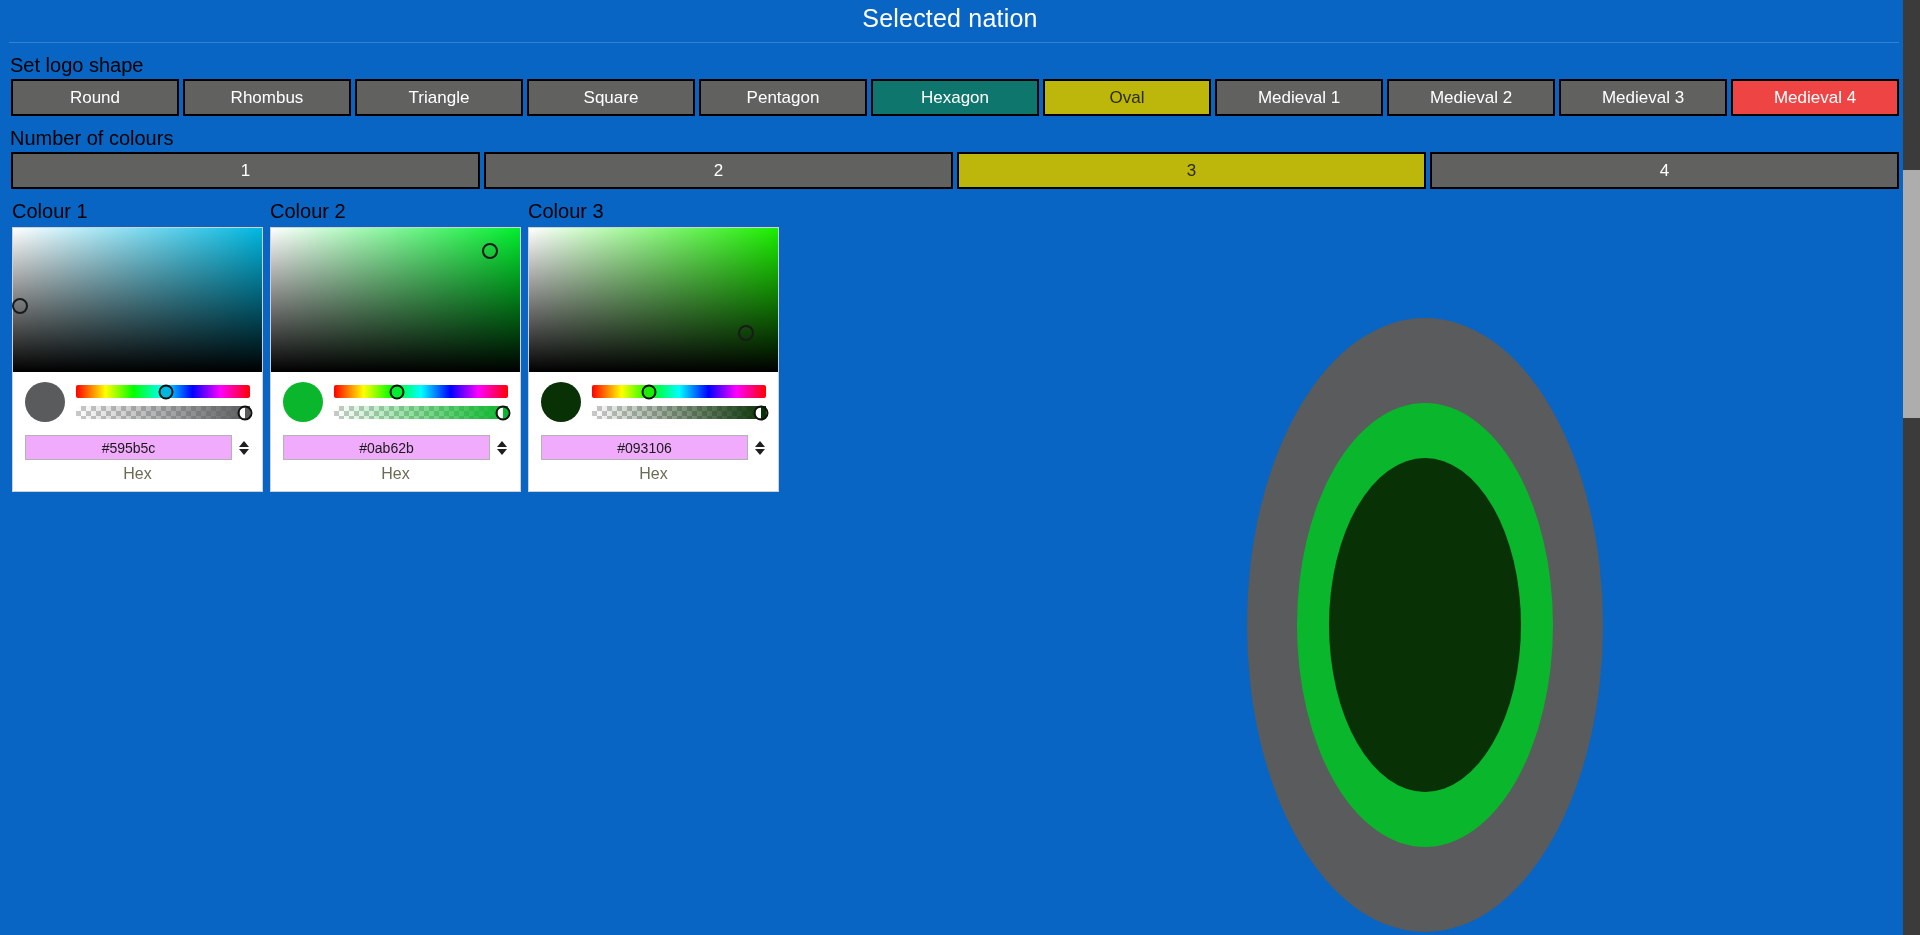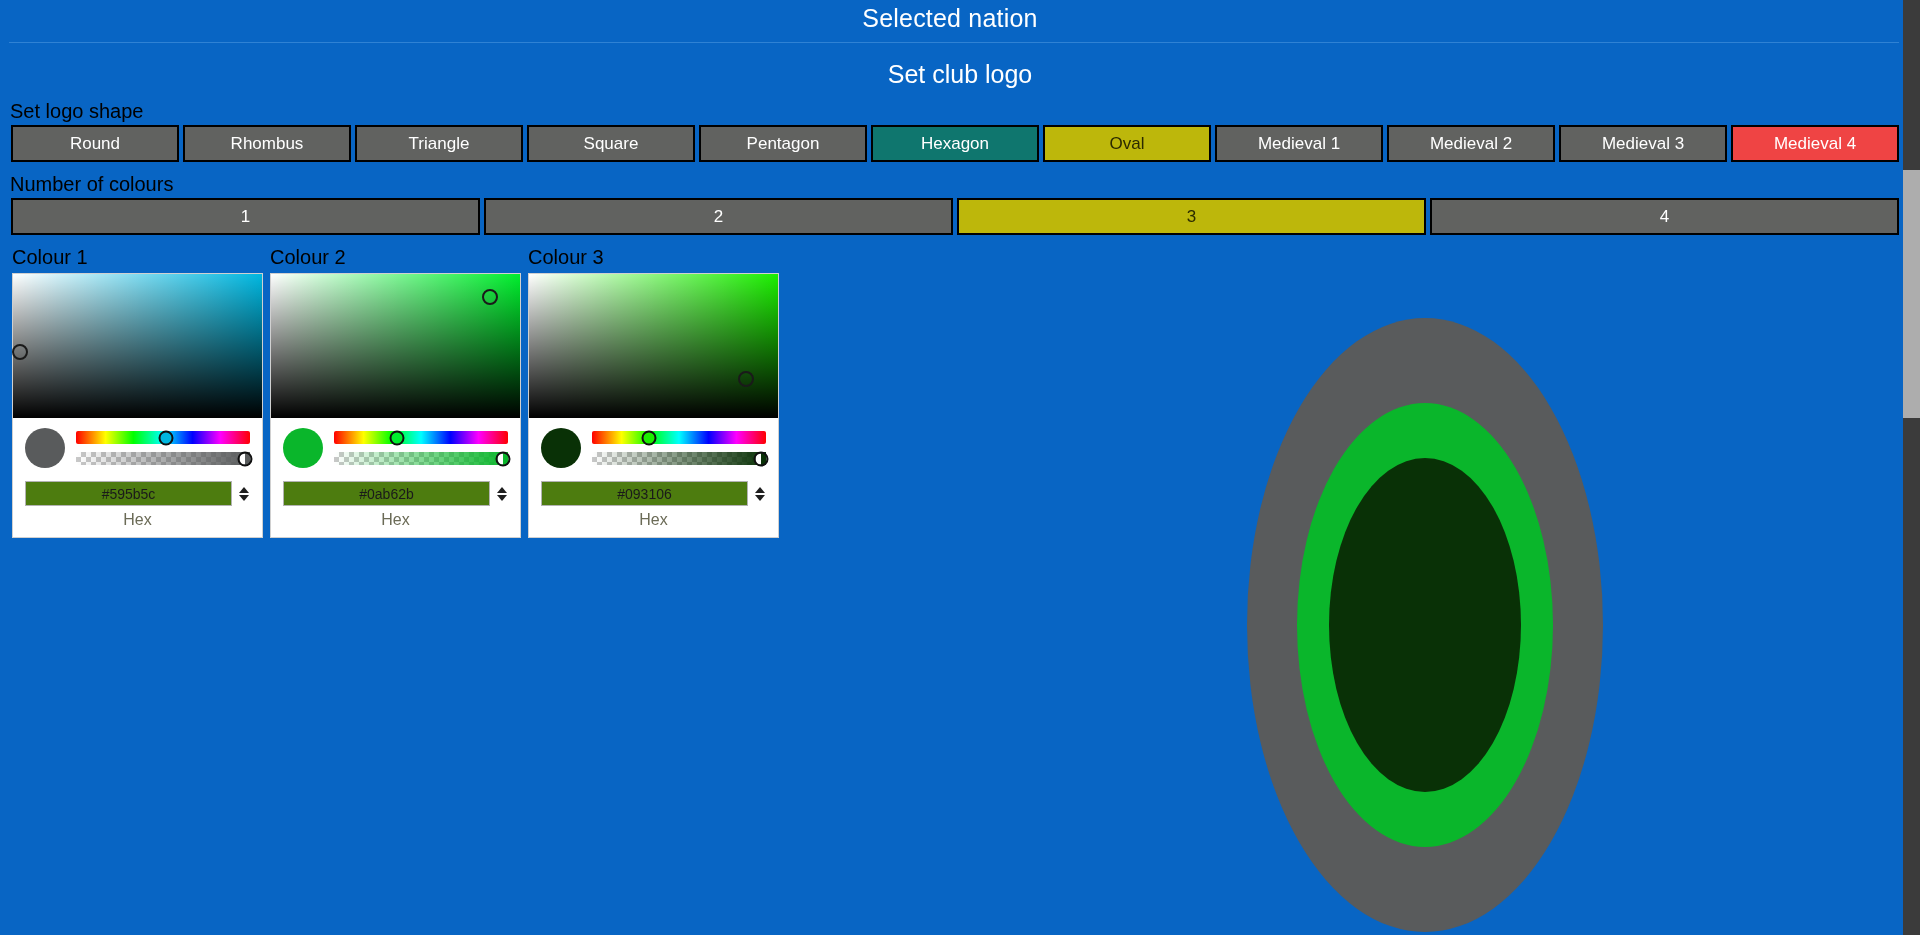--- a/index.html
+++ b/index.html
@@ -249,21 +249,21 @@
   .hex-row {
     display: flex;
     align-items: center;
     gap: 6px;
     margin-top: 13px;
   }
   .hex-input {
     flex: 1 1 auto;
     height: 25px;
     border: 1px solid #b3b3b3;
-    background: #4d7c0f;
+    background: #f0abfc;
     color: #1a1a1a;
     text-align: center;
     font-size: 14px;
     font-family: "Liberation Sans", sans-serif;
     padding: 0;
   }
   .stepper {
     width: 12px;
     display: flex;
     flex-direction: column;
@@ -311,21 +311,20 @@
 <body>
 
 <div id="app" style="background: rgb(8, 101, 196);">
 
   <div class="nation-section">
     <div class="nation-title">Selected nation</div>
   </div>
 
   <hr class="divider">
 
-  <div class="section-title">Set club logo</div>
 
   <div class="sub-label">Set logo shape</div>
   <div class="btn-row shape-row">
     <button class="opt-btn" style="background: rgb(97, 98, 96);">Round</button>
     <button class="opt-btn" style="background: rgb(97, 98, 96);">Rhombus</button>
     <button class="opt-btn" style="background: rgb(97, 98, 96);">Triangle</button>
     <button class="opt-btn" style="background: rgb(97, 98, 96);">Square</button>
     <button class="opt-btn" style="background: rgb(97, 98, 96);">Pentagon</button>
     <button class="opt-btn" style="background: #0f766e;">Hexagon</button>
     <button class="opt-btn selected" style="background: rgb(189, 183, 11);">Oval</button>

